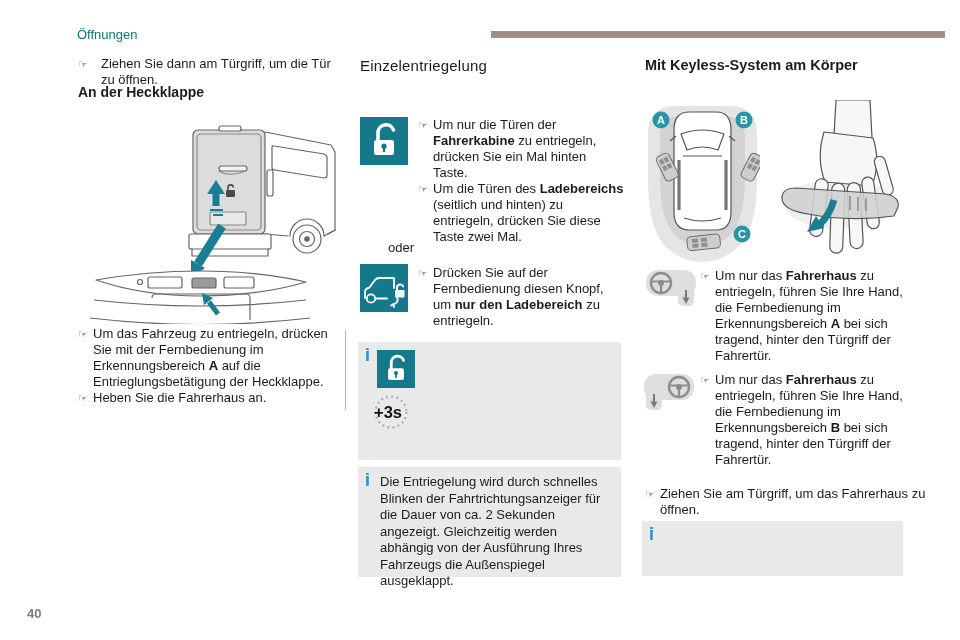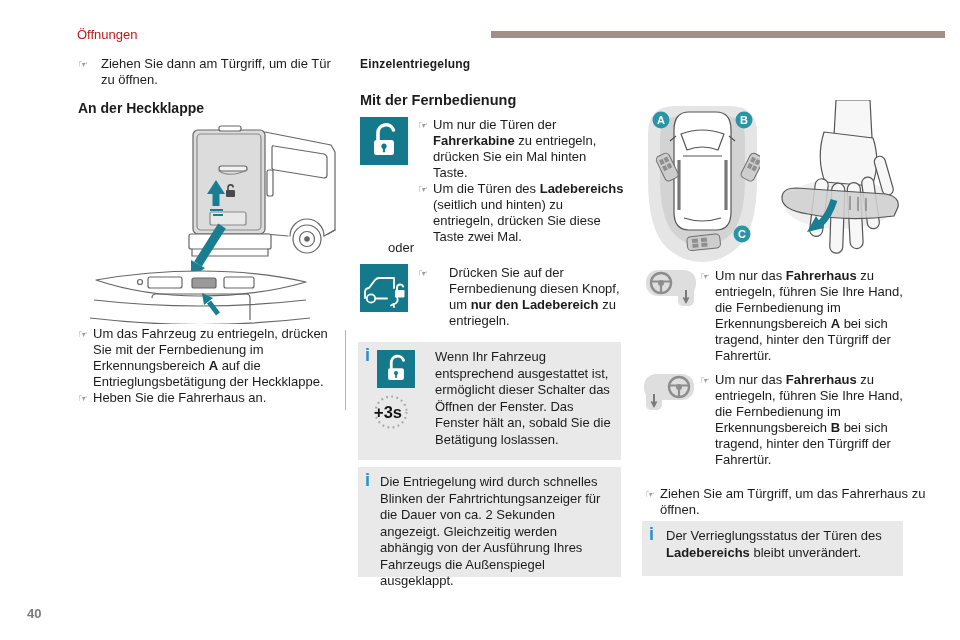--- a/index.html
+++ b/index.html
@@ -1,21 +1,21 @@
 <!DOCTYPE html>
 <html><head>
 <meta charset="utf-8">
 <style>
   html,body{margin:0;padding:0;background:#fff;}
   .page{position:relative;width:960px;height:640px;background:#fff;overflow:hidden;
         font-family:"Liberation Sans",sans-serif;color:#1c1c1c;}
   .abs{position:absolute;}
-  .hdr-label{font-size:13px;color:#b91c1c;}
+  .hdr-label{font-size:13px;color:#0f766e;}
   .accent-bar{background:#a18f85;height:7px;}
-  .h1{font-size:12px;font-weight:bold;letter-spacing:.2px;}
+  .h1{font-size:15px;font-weight:normal;letter-spacing:.2px;}
   .h2{font-size:14.5px;font-weight:bold;}
   .h3{font-size:14px;font-weight:bold;}
   .bullets{font-size:13px;line-height:16px;}
   .bullet{display:flex;}
   .bullet .ptr{flex:0 0 15px;font-family:"DejaVu Sans",sans-serif;font-size:11px;color:#3a3a3a;padding-top:1px;}
   .bullet .txt{flex:1;}
   .txt b{font-weight:bold;}
   .infobox{background:#e9e9e9;}
   .info-i{position:absolute;left:7px;top:4px;color:#2892d0;font-weight:bold;font-size:18px;line-height:18px;}
   .note-text{position:absolute;font-size:13px;line-height:16.5px;}
@@ -33,21 +33,21 @@
   <div class="abs hdr-label" style="left:77px;top:27px;">Öffnungen</div>
   <div class="abs accent-bar" style="left:491px;top:31px;width:454px;"></div>
 
   <div class="abs bullets" style="left:78px;top:56px;width:263px;">
     <div class="bullet">
       <span class="ptr">☞</span>
       <div class="txt" style="max-width:248px;margin-left:8px;"><span>Ziehen Sie dann am Türgriff, um die Tür zu öffnen.</span></div>
     </div>
   </div>
 
-  <div class="abs h3" style="left:78px;top:100px;">An der Heckklappe</div>
+  <div class="abs h3" style="left:78px;top:84px;">An der Heckklappe</div>
 
   <svg class="abs" style="left:88px;top:112px;" width="255" height="212" viewBox="0 0 255 212">
     <g fill="none" stroke="#666" stroke-width="1.2" stroke-linejoin="round" stroke-linecap="round">
 
       <path d="M177,20 L243,33 L247,40 L247,118 L240,122"></path>
       <path d="M186,34 Q184,33 184,36 L184,56 Q184,58 187,58 L236,66 Q239,66 239,63 L239,46 Q239,43 236,42 Z" fill="#fff"></path>
       <path d="M177,122 L200,124"></path>
       <path d="M202,124 A17,17 0 0 1 236,124"></path>
       <path d="M236,124 L247,118"></path>
       <circle cx="219" cy="127" r="14" fill="#fff"></circle>
@@ -107,21 +107,20 @@
     </div>
     <div class="bullet">
       <span class="ptr">☞</span>
       <div class="txt" style="max-width:248px;"><span>Heben Sie die Fahrerhaus an.</span></div>
     </div>
   </div>
 
   <div class="abs divider" style="left:345px;top:330px;height:80px;"></div>
 
   <div class="abs h1" style="left:360px;top:57px;">Einzelentriegelung</div>
-  <div class="abs h2" style="left:360px;top:92px;">Mit der Fernbedienung</div>
 
   <svg class="abs" style="left:360px;top:117px;" width="48" height="48" viewBox="0 0 48 48">
     <rect width="48" height="48" fill="#15798c"></rect>
     <rect x="14" y="23" width="20" height="15" rx="2.5" fill="#fff"></rect>
     <circle cx="24" cy="29.2" r="2.6" fill="#15798c"></circle>
     <rect x="22.9" y="30.2" width="2.2" height="5" fill="#15798c"></rect>
     <path d="M18,23 V16 A8,8 0 0 1 33.5,13" stroke="#fff" stroke-width="3.6" fill="none" stroke-linecap="round"></path>
   </svg>
 
   <div class="abs bullets" style="left:418px;top:117px;width:206px;">
@@ -146,45 +145,45 @@
       <path d="M37,33 q2.5,5.5 -4,7.5"></path>
       <path d="M31,41.5 l2.5,-1.5 l0.5,3"></path>
     </g>
     <rect x="35" y="26" width="9.5" height="7.5" rx="1.2" fill="#fff"></rect>
     <path d="M37,26 v-2.5 a3.2,3.2 0 0 1 6.2,-1" stroke="#fff" stroke-width="2" fill="none" stroke-linecap="round"></path>
   </svg>
 
   <div class="abs bullets" style="left:418px;top:265px;width:206px;">
     <div class="bullet">
       <span class="ptr">☞</span>
-      <div class="txt" style="max-width:191px;margin-left:16px;"><span>Drücken Sie auf der Fernbedienung diesen Knopf, um </span><b>nur den Ladebereich</b><span> zu entriegeln.</span></div>
+      <div class="txt" style="max-width:191px;"><span>Drücken Sie auf der Fernbedienung diesen Knopf, um </span><b>nur den Ladebereich</b><span> zu entriegeln.</span></div>
     </div>
   </div>
 
   <div class="abs infobox" style="left:358px;top:342px;width:263px;height:118px;">
     <span class="info-i">i</span>
     <svg class="abs" style="left:19px;top:8px;" width="38" height="38" viewBox="0 0 48 48">
       <rect width="48" height="48" fill="#15798c"></rect>
       <rect x="14" y="23" width="20" height="15" rx="2.5" fill="#fff"></rect>
       <circle cx="24" cy="29.2" r="2.6" fill="#15798c"></circle>
       <rect x="22.9" y="30.2" width="2.2" height="5" fill="#15798c"></rect>
       <path d="M18,23 V16 A8,8 0 0 1 33.5,13" stroke="#fff" stroke-width="3.6" fill="none" stroke-linecap="round"></path>
     </svg>
     <svg class="abs" style="left:8px;top:50px;" width="46" height="40" viewBox="0 0 46 40">
       <circle cx="25" cy="20" r="15.5" fill="none" stroke="#a8a8a8" stroke-width="2.2" stroke-dasharray="1.8,3.4"></circle>
       <text x="22" y="26" text-anchor="middle" font-size="16.5" font-weight="bold" fill="#141414">+3s</text>
     </svg>
-    <div class="note-text" style="left:77px;top:7px;width:180px;">Wenn Ihr Fahrzeug entsprechend ausgestattet ist, ermöglicht dieser Schalter das Öffnen der Fenster. Das Fenster hält an, sobald Sie die Betätigung loslassen.</div>
   </div>
 
   <div class="abs infobox" style="left:358px;top:467px;width:263px;height:110px;">
     <span class="info-i">i</span>
     <div class="note-text" style="left:22px;top:7px;width:234px;">Die Entriegelung wird durch schnelles Blinken der Fahrtrichtungsanzeiger für die Dauer von ca. 2 Sekunden angezeigt. Gleichzeitig werden abhängig von der Ausführung Ihres Fahrzeugs die Außenspiegel ausgeklappt.</div>
   </div>
 
+  <div class="abs h2" style="left:645px;top:57px;">Mit Keyless-System am Körper</div>
 
   <svg class="abs" style="left:645px;top:100px;" width="115" height="165" viewBox="0 0 115 165">
     <path d="M30,6 H85 Q112,6 112,34 V80 Q112,130 92,148 Q76,162 57,162 Q38,162 22,148 Q3,130 3,80 V34 Q3,6 30,6 Z" fill="#e5e5e5"></path>
     <path d="M36,16 H79 Q100,16 100,38 V78 Q100,118 86,134 Q74,146 57,146 Q40,146 29,134 Q15,118 15,78 V38 Q15,16 36,16 Z" fill="#d3d3d3"></path>
 
     <g fill="#fff" stroke="#555" stroke-width="1.2" stroke-linejoin="round">
       <path d="M44,12 H71 Q86,12 86,30 V112 Q86,130 71,130 H44 Q29,130 29,112 V30 Q29,12 44,12 Z"></path>
       <path d="M36,34 Q57,26 79,34 L73,50 Q57,44 42,50 Z" fill="#fff"></path>
       <path d="M38,56 H77" fill="none"></path>
       <path d="M39,118 Q57,124 76,118" fill="none"></path>
@@ -297,18 +296,17 @@
 
   <div class="abs bullets" style="left:645px;top:486px;width:305px;">
     <div class="bullet">
       <span class="ptr">☞</span>
       <div class="txt" style="max-width:288px;"><span>Ziehen Sie am Türgriff, um das Fahrerhaus zu öffnen.</span></div>
     </div>
   </div>
 
   <div class="abs infobox" style="left:642px;top:521px;width:261px;height:55px;">
     <span class="info-i">i</span>
-    <div class="note-text" style="left:24px;top:7px;width:228px;"><span>Der Verrieglungsstatus der Türen des </span><b>Ladebereichs</b><span> bleibt unverändert.</span></div>
   </div>
 
   <div class="abs pagenum" style="left:27px;top:606px;">40</div>
 
 </div>
 
 </body></html>

